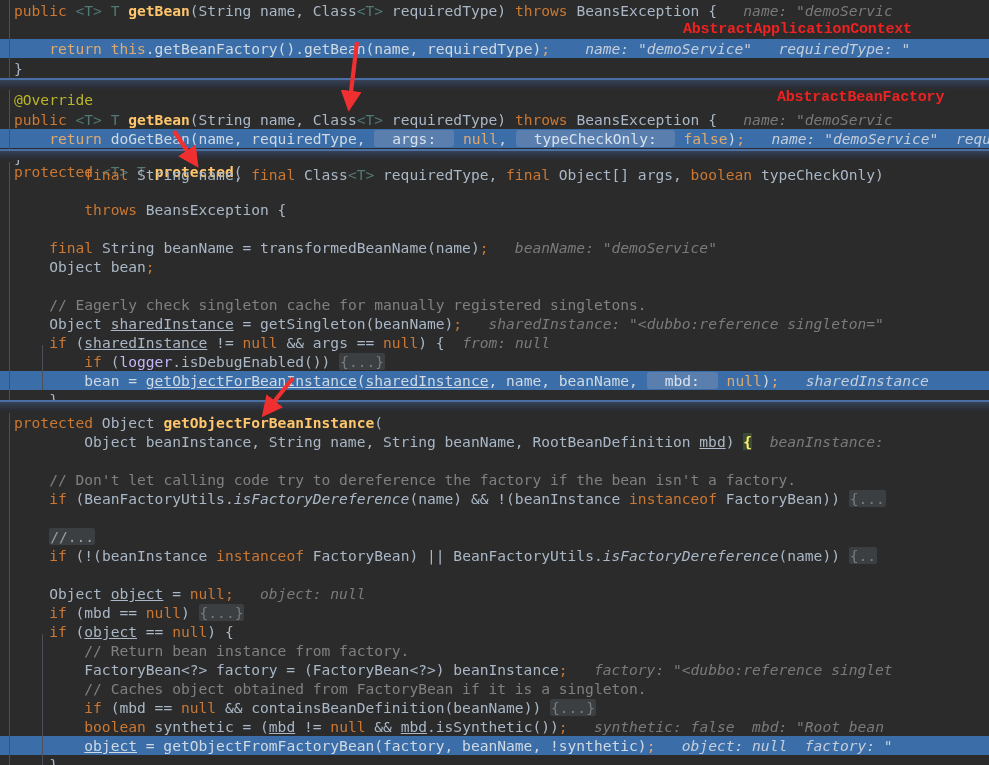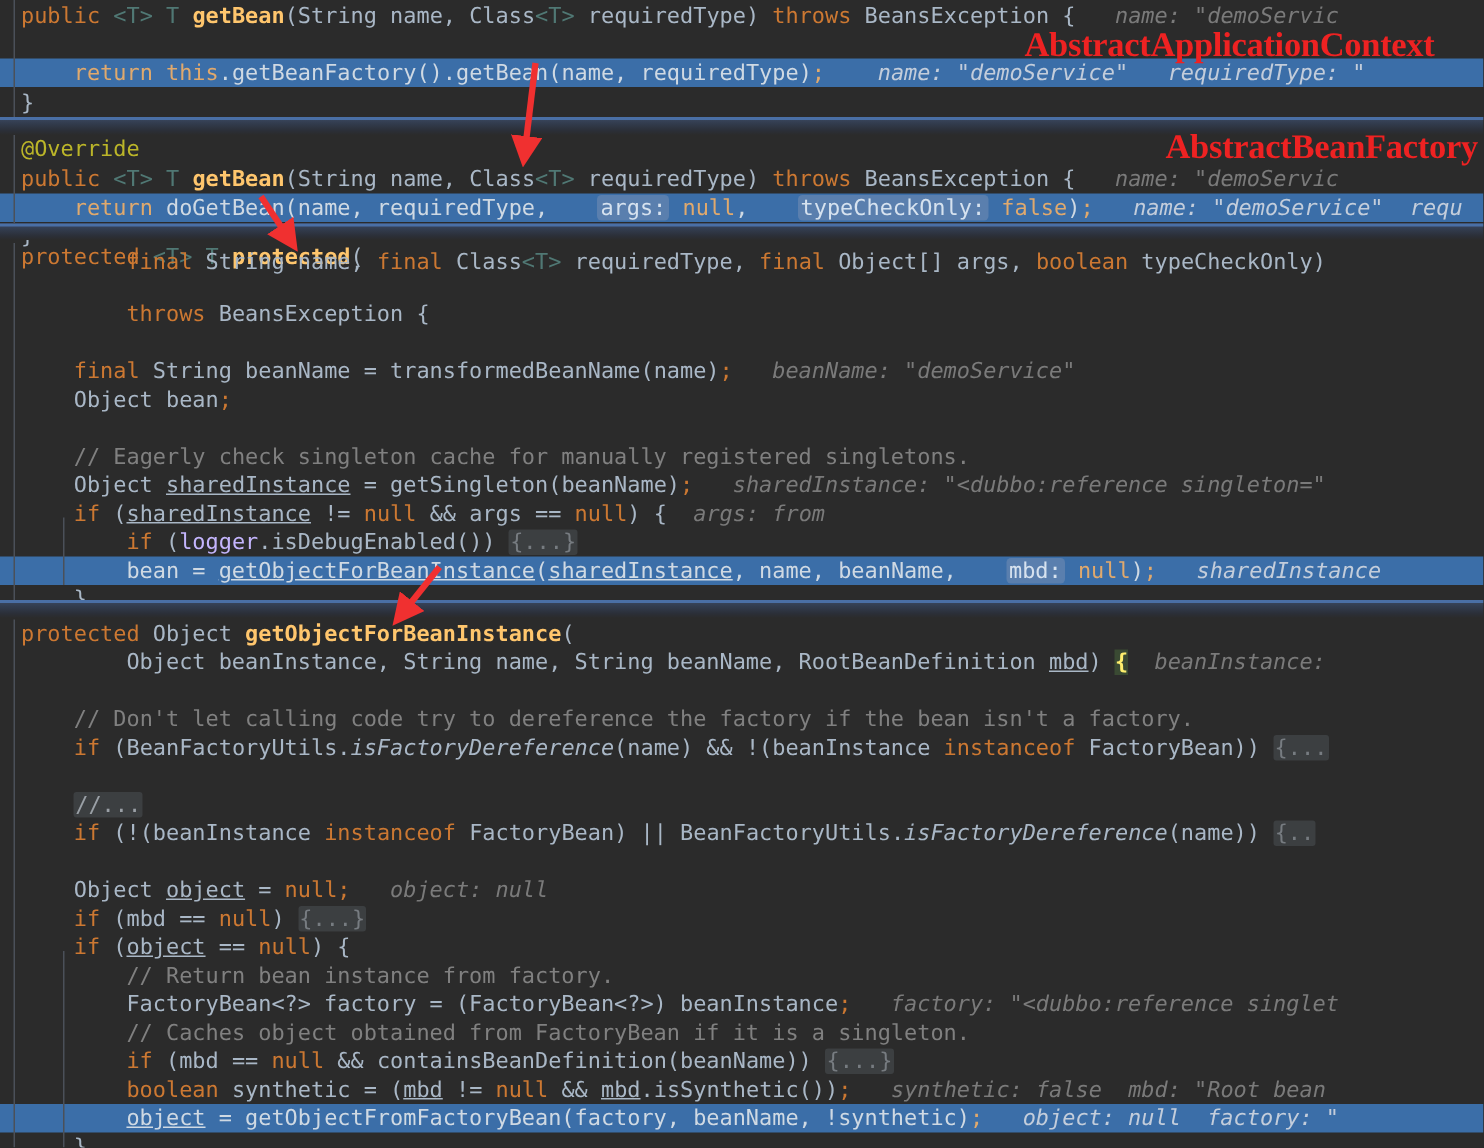--- a/index.html
+++ b/index.html
@@ -80,39 +80,38 @@
   .fold {
     background: #3c3f41;
     color: #777c81;
     border-radius: 2px;
     padding: 0 1px;
   }
   .param-chip {
     background: #4f555c;
     color: #b0b7bd;
     border-radius: 3px;
-    padding: 0 2px;
-    margin-left: 24px;
+    padding: 0 18px;
   }
   .hl .param-chip {
     background: #5a7fae;
     color: #d6e2ef;
   }
   .brace-hl {
     background: #3a4a33;
     color: #ffef6d;
     font-weight: bold;
   }
   
   .callout {
     position: absolute;
     color: #ee2222;
-    font-family: Liberation Serif, serif;
+    font-family: Liberation Mono, monospace;
     font-weight: bold;
-    font-size: 23px;
+    font-size: 15px;
     line-height: 19px;
     white-space: nowrap;
     letter-spacing: -0.2px;
   }
   
   .arrow-layer {
     position: absolute;
     left: 0; top: 0;
     width: 989px; height: 765px;
     pointer-events: none;
@@ -157,21 +156,21 @@
     <div class="line" style="top:238px"><span class="txt">    <span class="kw">final</span> String beanName = transformedBeanName(name)<span class="kw">;</span><span class="hint">   beanName: "demoService"</span></span></div>
 
     <div class="line" style="top:257px"><span class="txt">    Object bean<span class="kw">;</span></span></div>
 
     <div class="line" style="top:276px"><span class="txt"> </span></div>
 
     <div class="line" style="top:314px"><span class="txt">    Object <span class="underl">sharedInstance</span> = getSingleton(beanName)<span class="kw">;</span><span class="hint">   sharedInstance: "&lt;dubbo:reference singleton="</span></span></div>
 
     <div class="line" style="top:295px"><span class="txt">    <span class="cmt">// Eagerly check singleton cache for manually registered singletons.</span></span></div>
 
-    <div class="line" style="top:333px"><span class="txt">    <span class="kw">if</span> (<span class="underl">sharedInstance</span> != <span class="kw">null</span> &amp;&amp; args == <span class="kw">null</span>) {<span class="hint">  args: from</span></span></div>
+    <div class="line" style="top:333px"><span class="txt">    <span class="kw">if</span> (<span class="underl">sharedInstance</span> != <span class="kw">null</span> &amp;&amp; args == <span class="kw">null</span>) {<span class="hint">  from: null</span></span></div>
 
     <div class="line" style="top:352px"><span class="txt">        <span class="kw">if</span> (<span class="field">logger</span>.isDebugEnabled()) <span class="fold">{...}</span></span></div>
 
     <div class="line hl" style="top:371px"><span class="txt">        bean = <span class="underl">getObjectForBeanInstance</span>(<span class="underl">sharedInstance</span>, name, beanName, <span class="param-chip">mbd:</span> <span style="color:#e0a96d">null</span>)<span style="color:#e0a96d">;</span><span class="hint">   sharedInstance</span></span></div>
 
     <div class="line" style="top:390px"><span class="txt">    }</span></div>
 
     <div class="sep" style="top:400px;height:12px"></div>
     <div class="sep-top-line" style="top:400px"></div>
 

